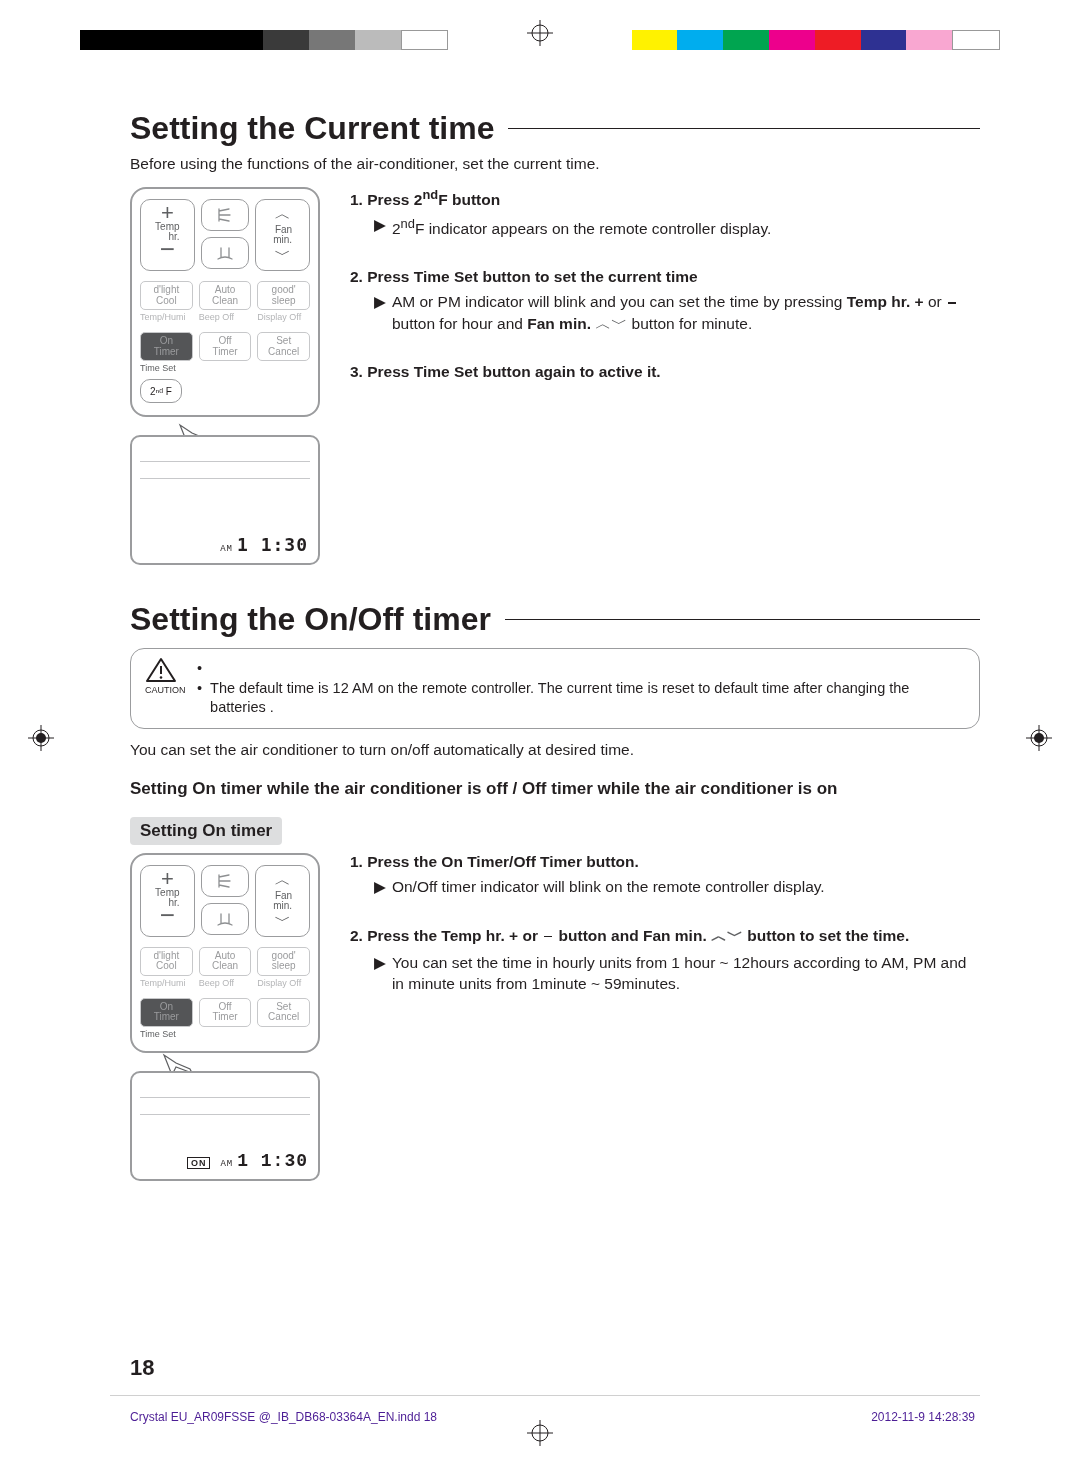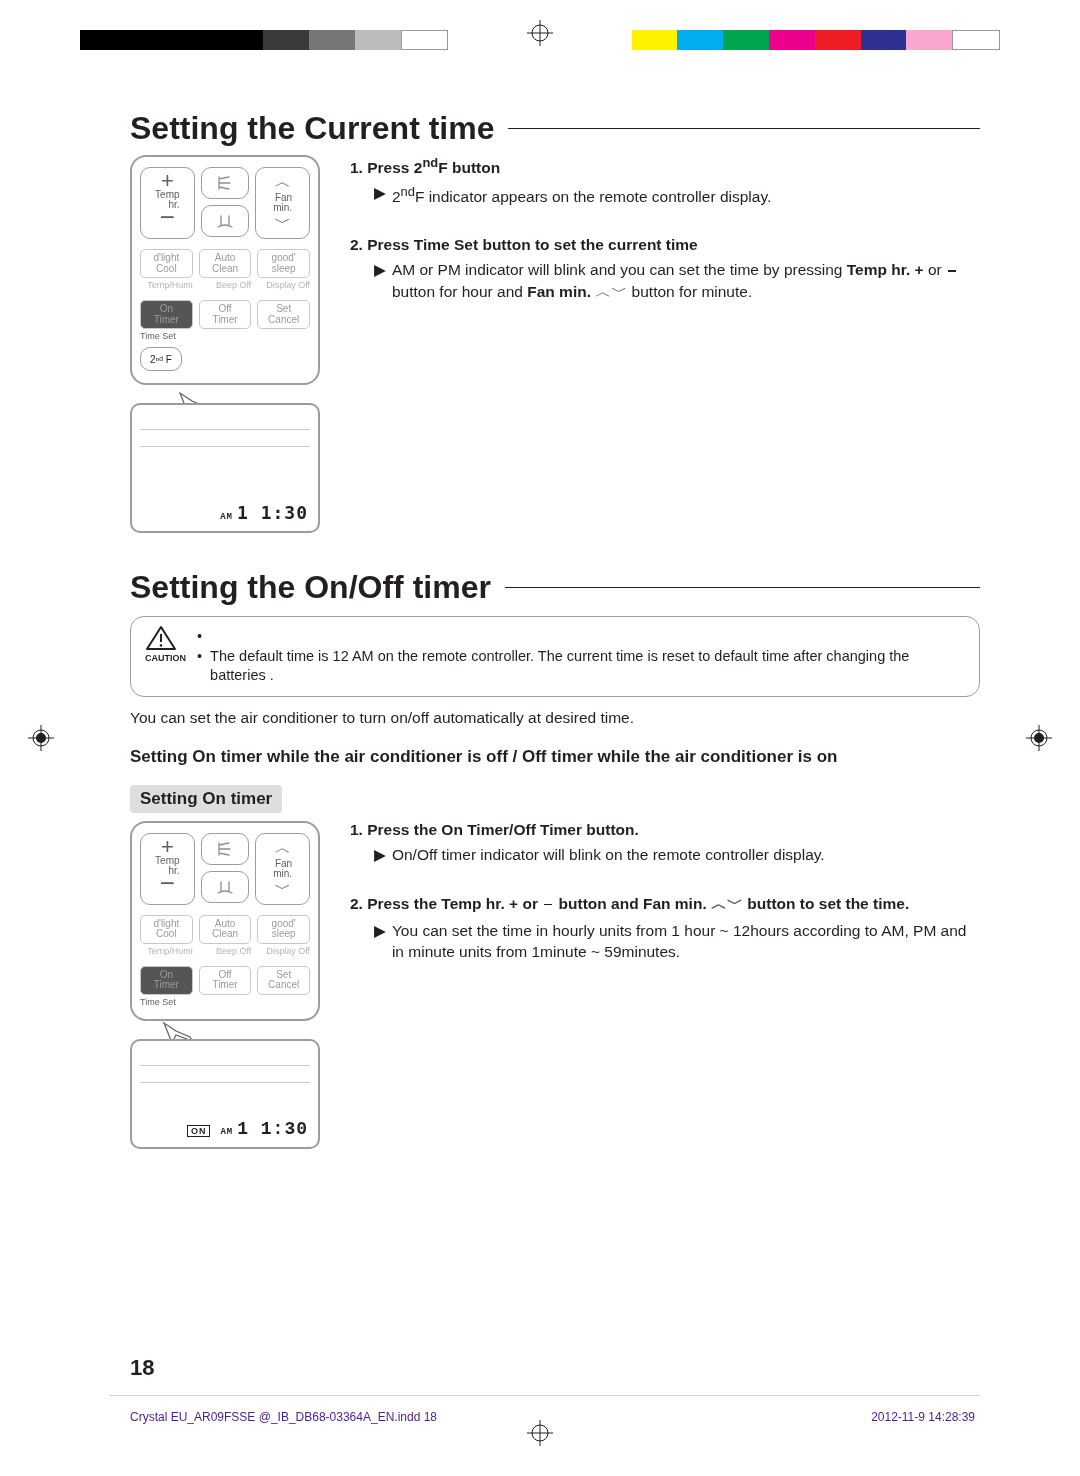--- a/index.html
+++ b/index.html
@@ -28,30 +28,30 @@
 .row{display:flex;gap:6px;justify-content:space-between;margin-bottom:6px}
 .btn-dark{background:#545557;color:#fff;border-color:#545557}
 .temp-group{flex:1;border:1.5px solid #9b9c9e;border-radius:10px;display:flex;flex-direction:column;align-items:center;padding:4px 2px}
 .temp-lbl{font-size:10px;text-align:right;line-height:1}
 .fan-group{flex:1;border:1.5px solid #9b9c9e;border-radius:10px;display:flex;flex-direction:column;align-items:center;padding:4px 2px}
 .mid-col{flex:1;display:flex;flex-direction:column;gap:6px}
 .midbtn{border:1.5px solid #9b9c9e;border-radius:10px;height:30px;display:flex;align-items:center;justify-content:center}
 .mode-row{display:flex;gap:6px;margin-top:10px}
 .mode-btn{flex:1;border:1.5px solid #c7c8ca;border-radius:5px;text-align:center;padding:3px 0;font-size:10px;line-height:1.05;color:#9a9b9d}
 .sub-row{display:flex;gap:6px;margin-top:2px;font-size:9px;color:#b4b5b7}
-.sub-row div{flex:1;text-align:right}
+.sub-row div{flex:1;text-align:left}
 .second-f{border:1.5px solid #9b9c9e;border-radius:10px;width:40px;height:22px;display:flex;align-items:center;justify-content:center;font-size:10px;margin-top:6px;position:relative;color:#231f20}
 .time-set-lbl{font-size:9px;color:#5f6062;margin-top:2px}
 .display-panel{border:2px solid #9b9c9e;border-radius:10px;margin-top:18px;height:110px;position:relative;background:#fff;padding:8px}
 .display-panel .line{height:1px;background:#c7c8ca;margin:16px 0}
 .clock{position:absolute;right:10px;bottom:8px;font-family:'Courier New',monospace;font-size:18px;letter-spacing:1px;font-weight:700;display:flex;align-items:baseline;gap:4px}
-.clock .am{font-size:9px;font-weight:700}
+.clock .am{font-size:9px;font-weight:400}
 .clock .on-box{border:1.2px solid #231f20;font-size:9px;padding:0 3px;margin-right:6px;font-family:Arial}
 .caution-box{border:1.5px solid #9b9c9e;border-radius:14px;padding:10px 14px 10px 66px;position:relative;font-size:14.5px;margin-top:10px;line-height:1.35}
-.caution-icon{position:absolute;left:14px;top:8px;text-align:center;font-size:9px;font-weight:700}
+.caution-icon{position:absolute;left:14px;top:8px;text-align:center;font-size:9px;font-weight:400}
 .caution-icon svg{display:block;margin-bottom:1px}
 .sub-head{font-weight:700;font-size:17px;margin:20px 0 6px}
 .section-pill{display:inline-block;background:#dddedf;border-radius:4px;padding:4px 10px;font-weight:700;font-size:17px;margin:12px 0 8px}
 .page-num{position:absolute;left:130px;bottom:95px;font-weight:700;font-size:22px}
 .footer-line{position:absolute;left:110px;right:100px;bottom:80px;height:0;border-top:1px solid #d0d0d0}
 .footer-txt{position:absolute;bottom:52px;font-size:12px;color:#4c1d95}
 .footer-left{left:130px}
 .footer-right{right:105px}
 .cursor{position:absolute;width:26px;height:26px}
 .cursor svg{display:block}
@@ -115,20 +115,21 @@
         <line x1="13" y1="0" x2="13" y2="26" stroke="#231f20"></line>
         <line x1="0" y1="13" x2="26" y2="13" stroke="#231f20"></line>
       </svg>
     </div>
 
 <div class="content">
 <h1>
         <span>Setting the Current time</span>
         <span class="rule"></span>
       </h1>
+<p class="intro">Before using the functions of the air-conditioner, set the current time.</p>
 
 <div class="col-layout">
 <div class="remote-col">
   <div class="remote">
     <div class="row">
       <div class="temp-group">
                 <span class="plus">+</span>
                 <div class="temp-lbl"><span>Temp</span><br><span>hr.</span></div>
                 <span class="minus">−</span>
               </div>
@@ -192,20 +193,21 @@
                 <span class="tri">▶</span>
                 <span><span>2</span><sup>nd</sup><span>F indicator appears on the remote controller display.</span></span>
               </div></li>
 
 <li><span class="stepnum">2.&nbsp;</span><span class="steptitle"><span>Press</span> <b>Time Set</b> <span>button to set the current time</span></span>
 <div class="subbullet">
                 <span class="tri">▶</span>
                 <span><span>AM or PM indicator will blink and you can set the time by pressing</span> <b>Temp hr. +</b> <span>or</span> <span class="dash"></span> <span>button for hour and</span> <b>Fan min.</b> <span class="chev">︿</span><span class="chev">﹀</span> <span> button for minute.</span></span>
               </div></li>
 
+<li><span class="stepnum">3.&nbsp;</span><span class="steptitle"><span>Press</span> <b>Time Set</b> <span>button again to active it.</span></span></li>
 </ol>
 </div>
 </div>
 
 <h1 style="margin-top:36px">
         <span>Setting the On/Off timer</span>
         <span class="rule"></span>
       </h1>
 
 <div class="caution-box">

